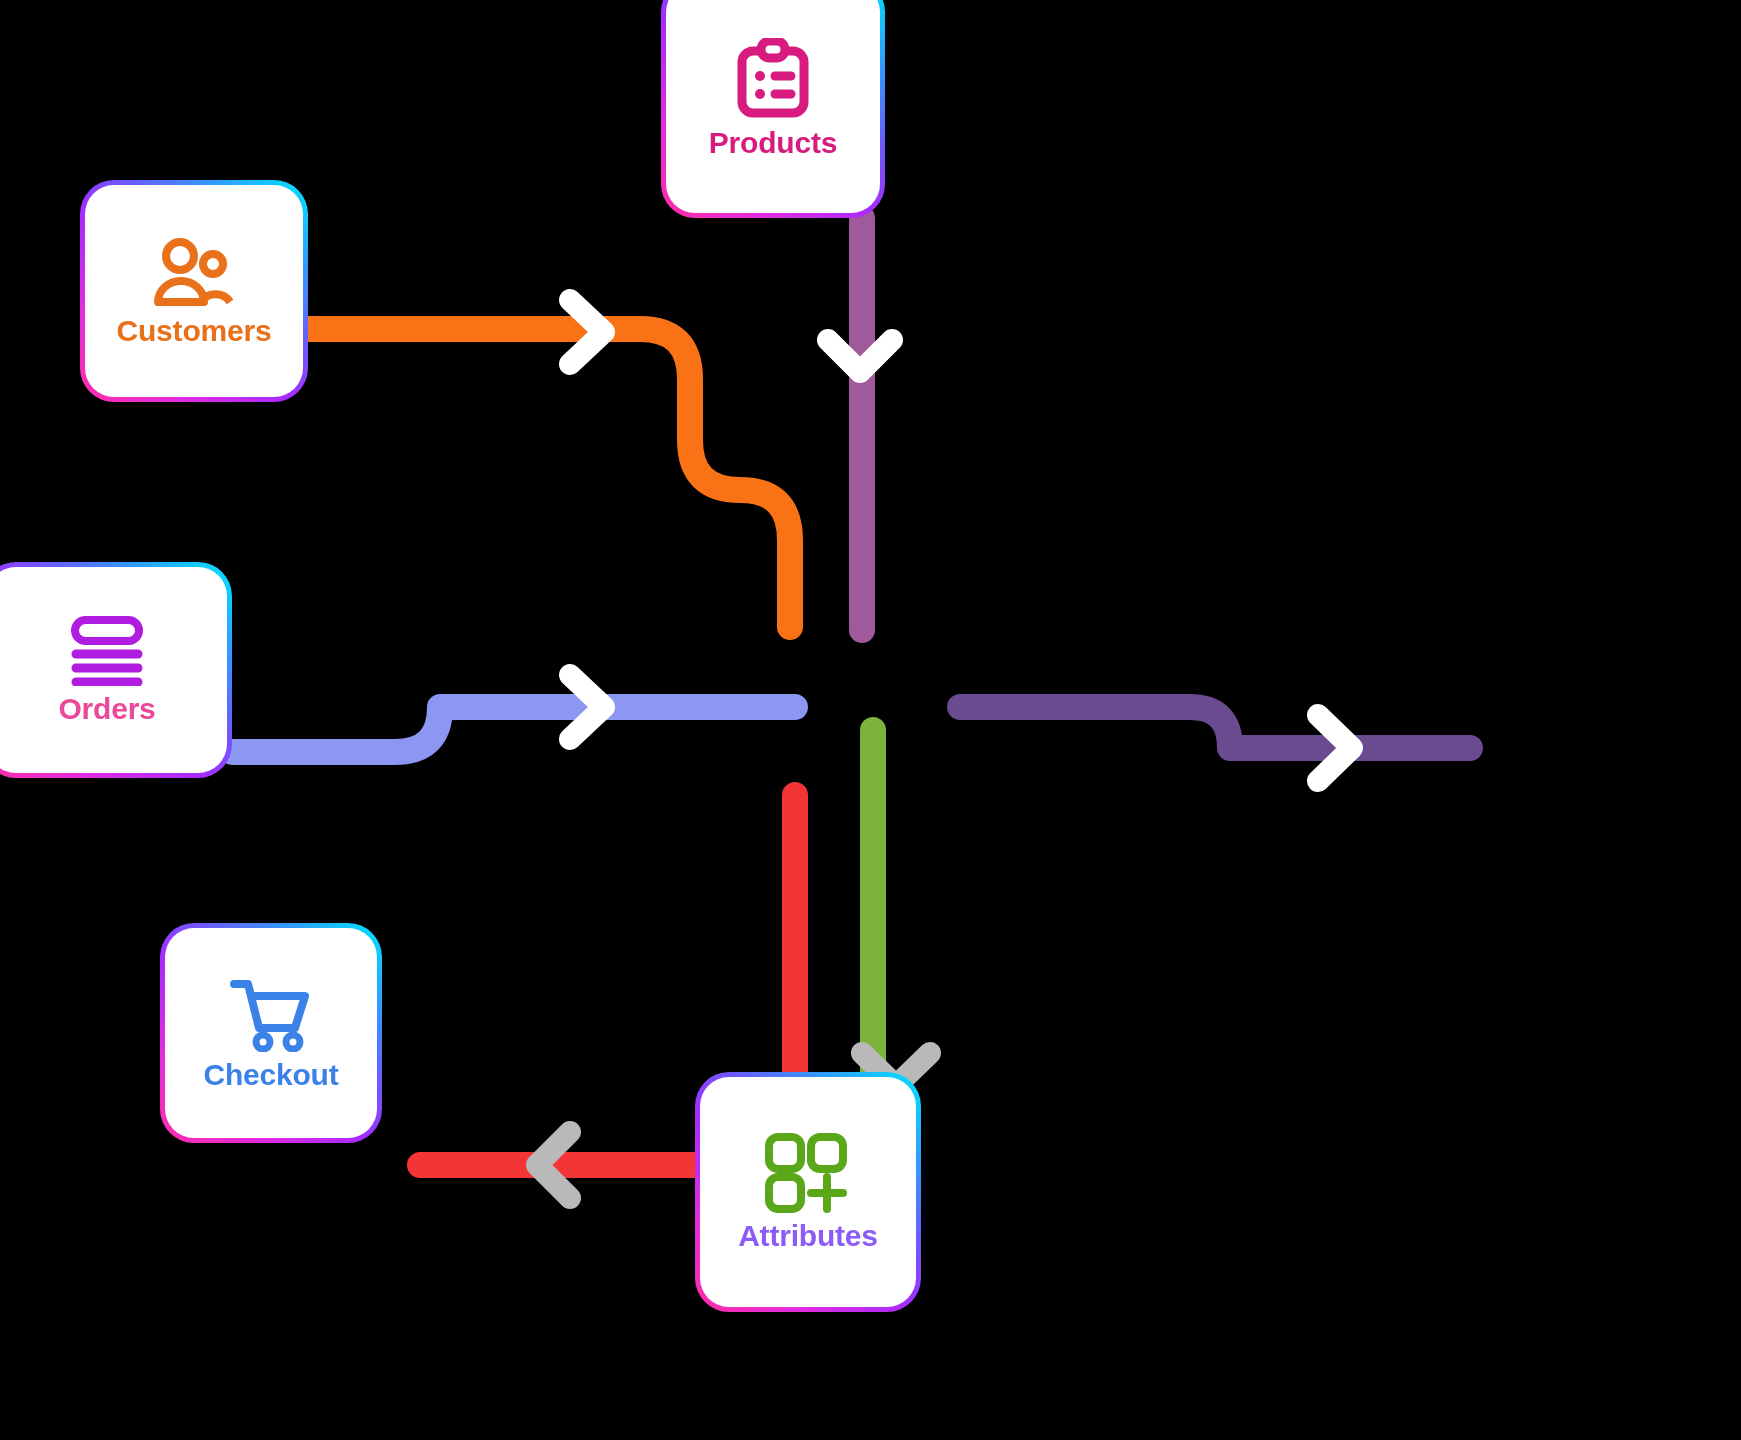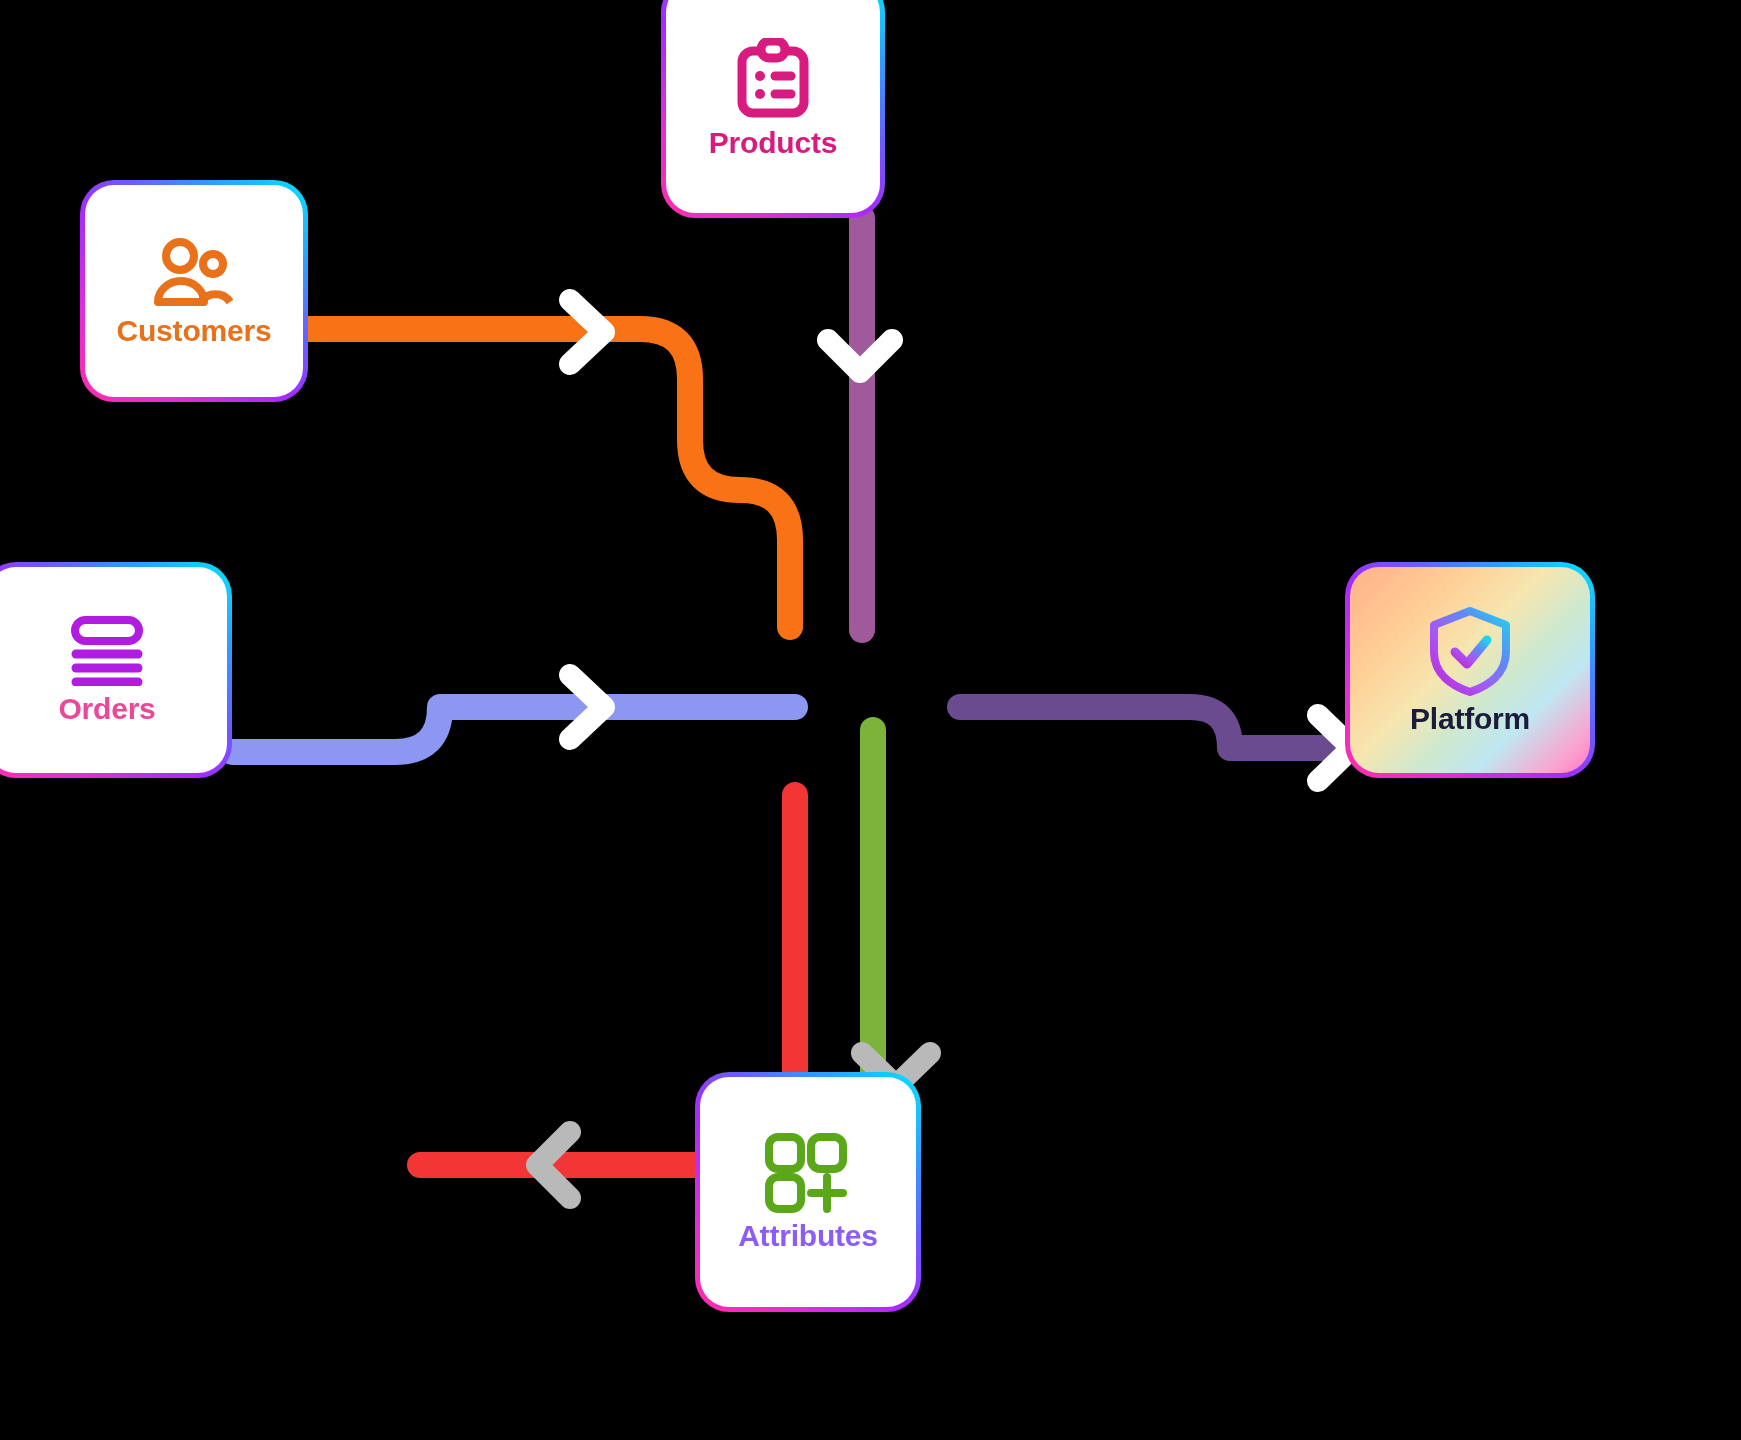--- a/index.html
+++ b/index.html
@@ -150,40 +150,33 @@
           <rect x="5" y="4" width="64" height="21" rx="10.5" fill="none" stroke="#b01ce0" stroke-width="8"></rect>
           <line x1="6" y1="38" x2="68" y2="38" stroke="#b01ce0" stroke-width="9" stroke-linecap="round"></line>
           <line x1="6" y1="52" x2="68" y2="52" stroke="#b01ce0" stroke-width="9" stroke-linecap="round"></line>
           <line x1="6" y1="66" x2="68" y2="66" stroke="#b01ce0" stroke-width="9" stroke-linecap="round"></line>
         </svg>
       </span>
       <span class="node-label">Orders</span>
     </div>
   </div>
 
-  <div class="node" id="node-platform">
+
+  <div class="node" id="node-checkout">
     <div class="node-inner">
       <span class="node-icon">
-        <svg width="84" height="90" viewBox="0 0 84 90">
-          <defs>
-            <linearGradient id="shieldGrad" x1="0" y1="1" x2="1" y2="0">
-              <stop offset="0%" stop-color="#c026d3"></stop>
-              <stop offset="35%" stop-color="#a855f7"></stop>
-              <stop offset="70%" stop-color="#5b8df6"></stop>
-              <stop offset="100%" stop-color="#22d3ee"></stop>
-            </linearGradient>
-          </defs>
-          <path d="M 42 5 L 78 19 V 46 C 78 68 60 80 42 86 C 24 80 6 68 6 46 V 19 Z" fill="none" stroke="url(#shieldGrad)" stroke-width="8" stroke-linejoin="round"></path>
-          <path d="M 27 46 L 39 58 L 59 34" fill="none" stroke="url(#shieldGrad)" stroke-width="9" stroke-linecap="round" stroke-linejoin="round"></path>
+        <svg width="84" height="76" viewBox="0 0 84 76">
+          <path d="M 5 8 H 19 L 30 52 H 66 L 76 20 H 24" fill="none" stroke="#3b82e8" stroke-width="8" stroke-linecap="round" stroke-linejoin="round"></path>
+          <circle cx="34" cy="66" r="7" fill="none" stroke="#3b82e8" stroke-width="7"></circle>
+          <circle cx="64" cy="66" r="7" fill="none" stroke="#3b82e8" stroke-width="7"></circle>
         </svg>
       </span>
-      <span class="node-label">Platform</span>
+      <span class="node-label">Checkout</span>
     </div>
   </div>
-
 
   <div class="node" id="node-attributes">
     <div class="node-inner">
       <span class="node-icon">
         <svg width="86" height="80" viewBox="0 0 86 80">
           <rect x="4" y="4" width="32" height="32" rx="9" fill="none" stroke="#5aa81a" stroke-width="8"></rect>
           <rect x="46" y="4" width="32" height="32" rx="9" fill="none" stroke="#5aa81a" stroke-width="8"></rect>
           <rect x="4" y="44" width="32" height="32" rx="9" fill="none" stroke="#5aa81a" stroke-width="8"></rect>
           <line x1="62" y1="44" x2="62" y2="76" stroke="#5aa81a" stroke-width="8" stroke-linecap="round"></line>
           <line x1="46" y1="60" x2="78" y2="60" stroke="#5aa81a" stroke-width="8" stroke-linecap="round"></line>

